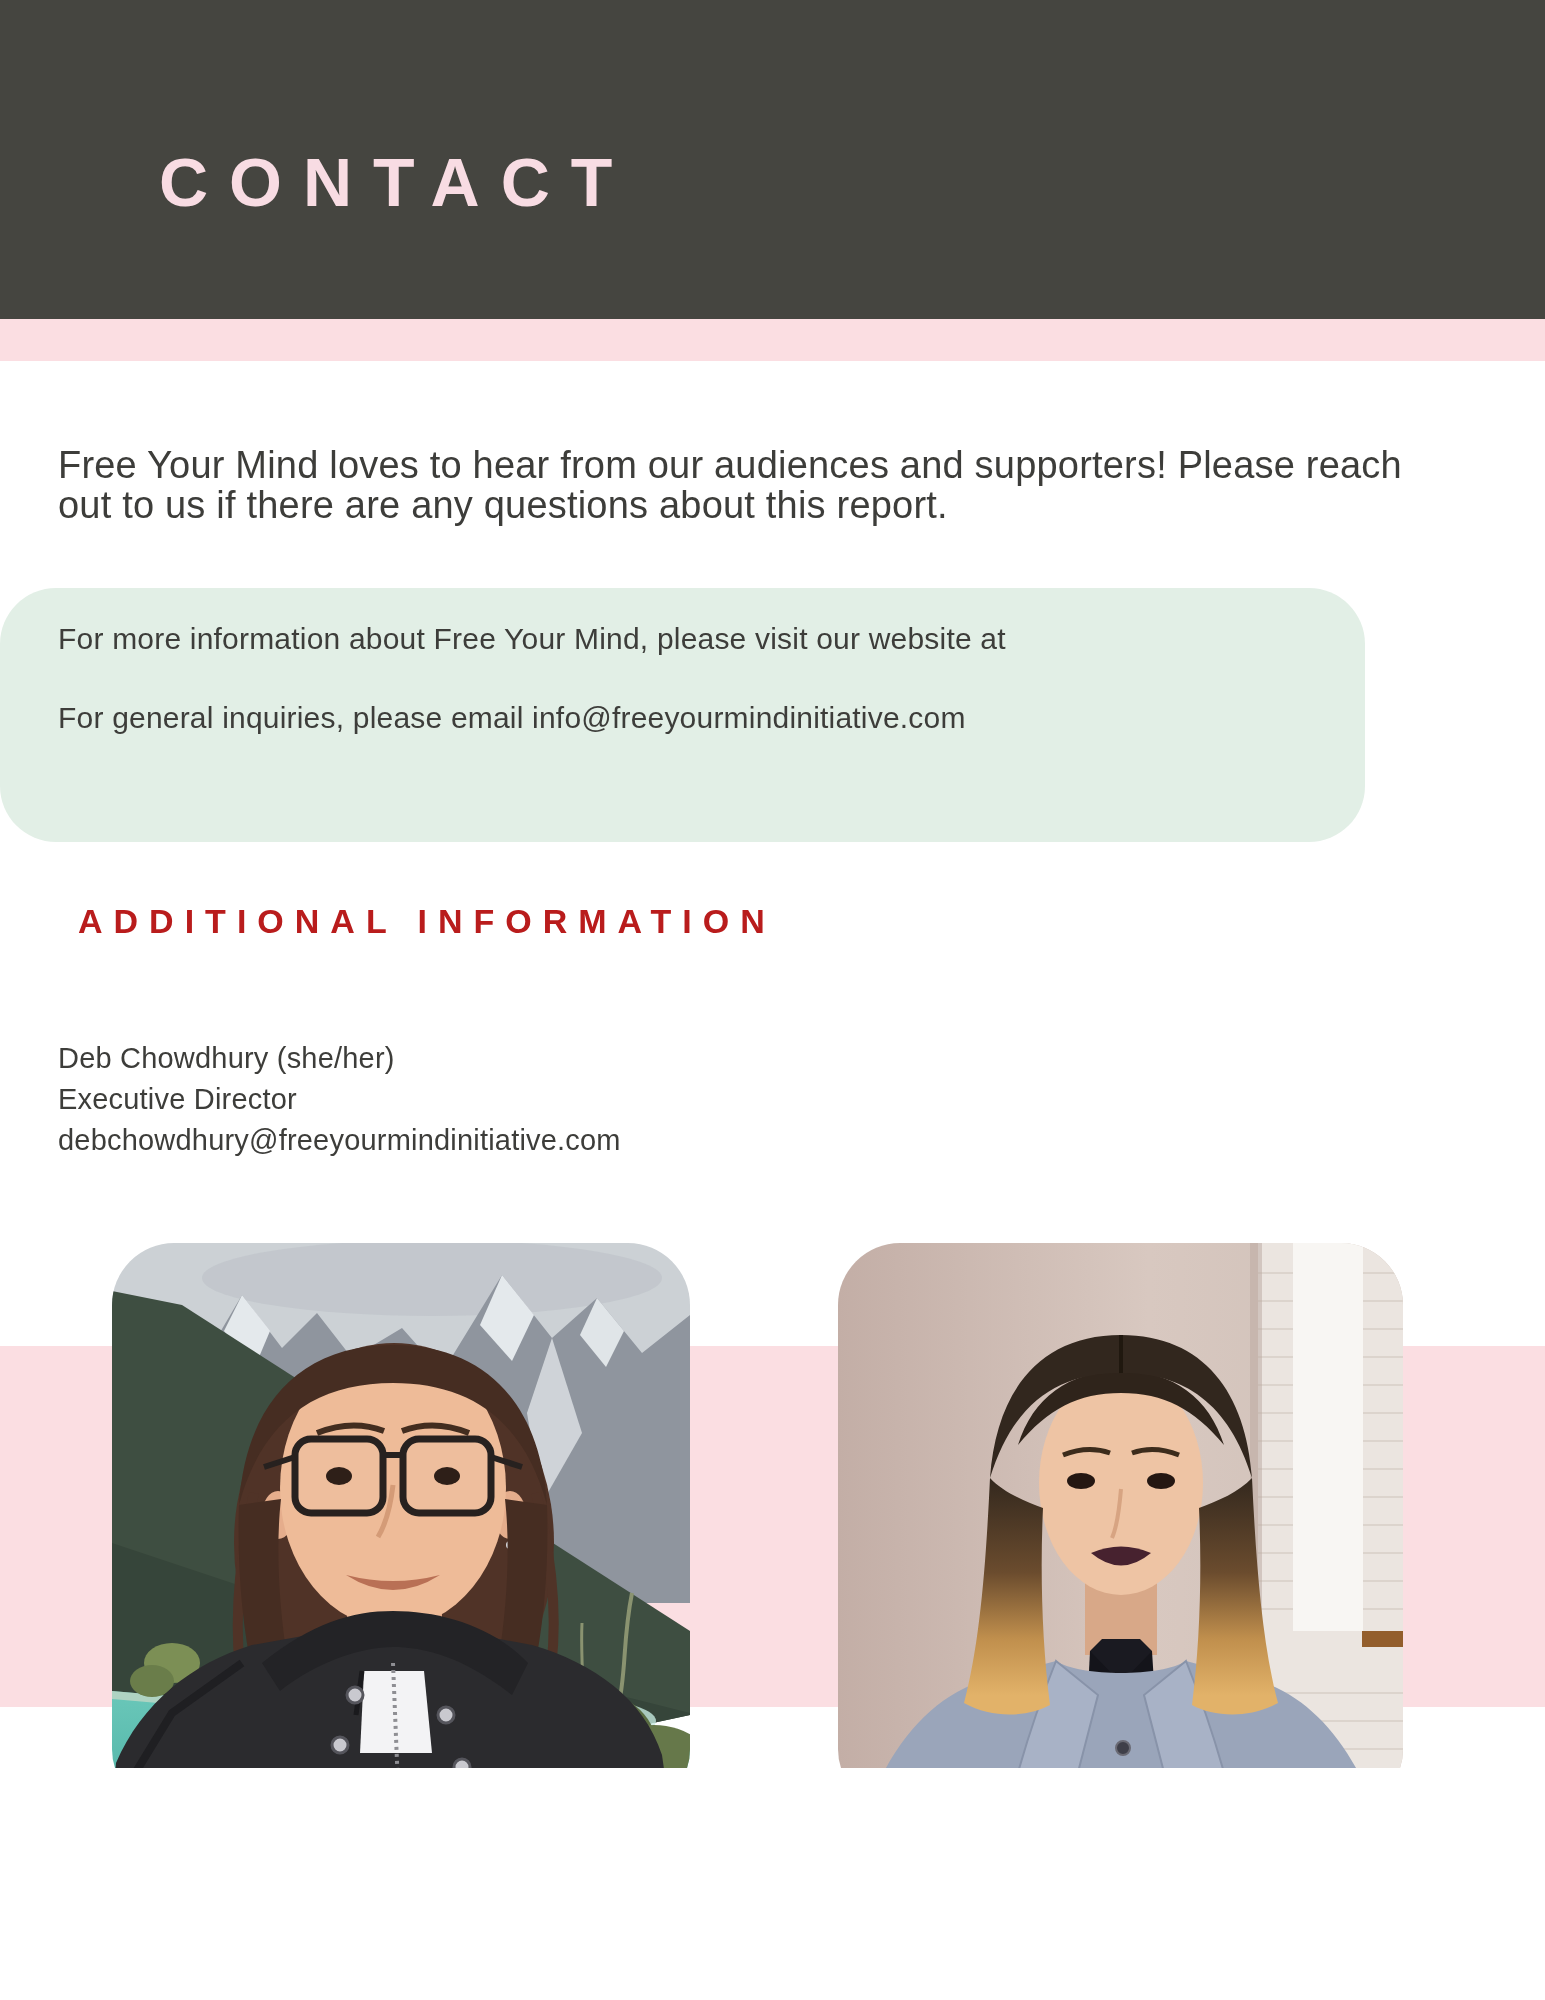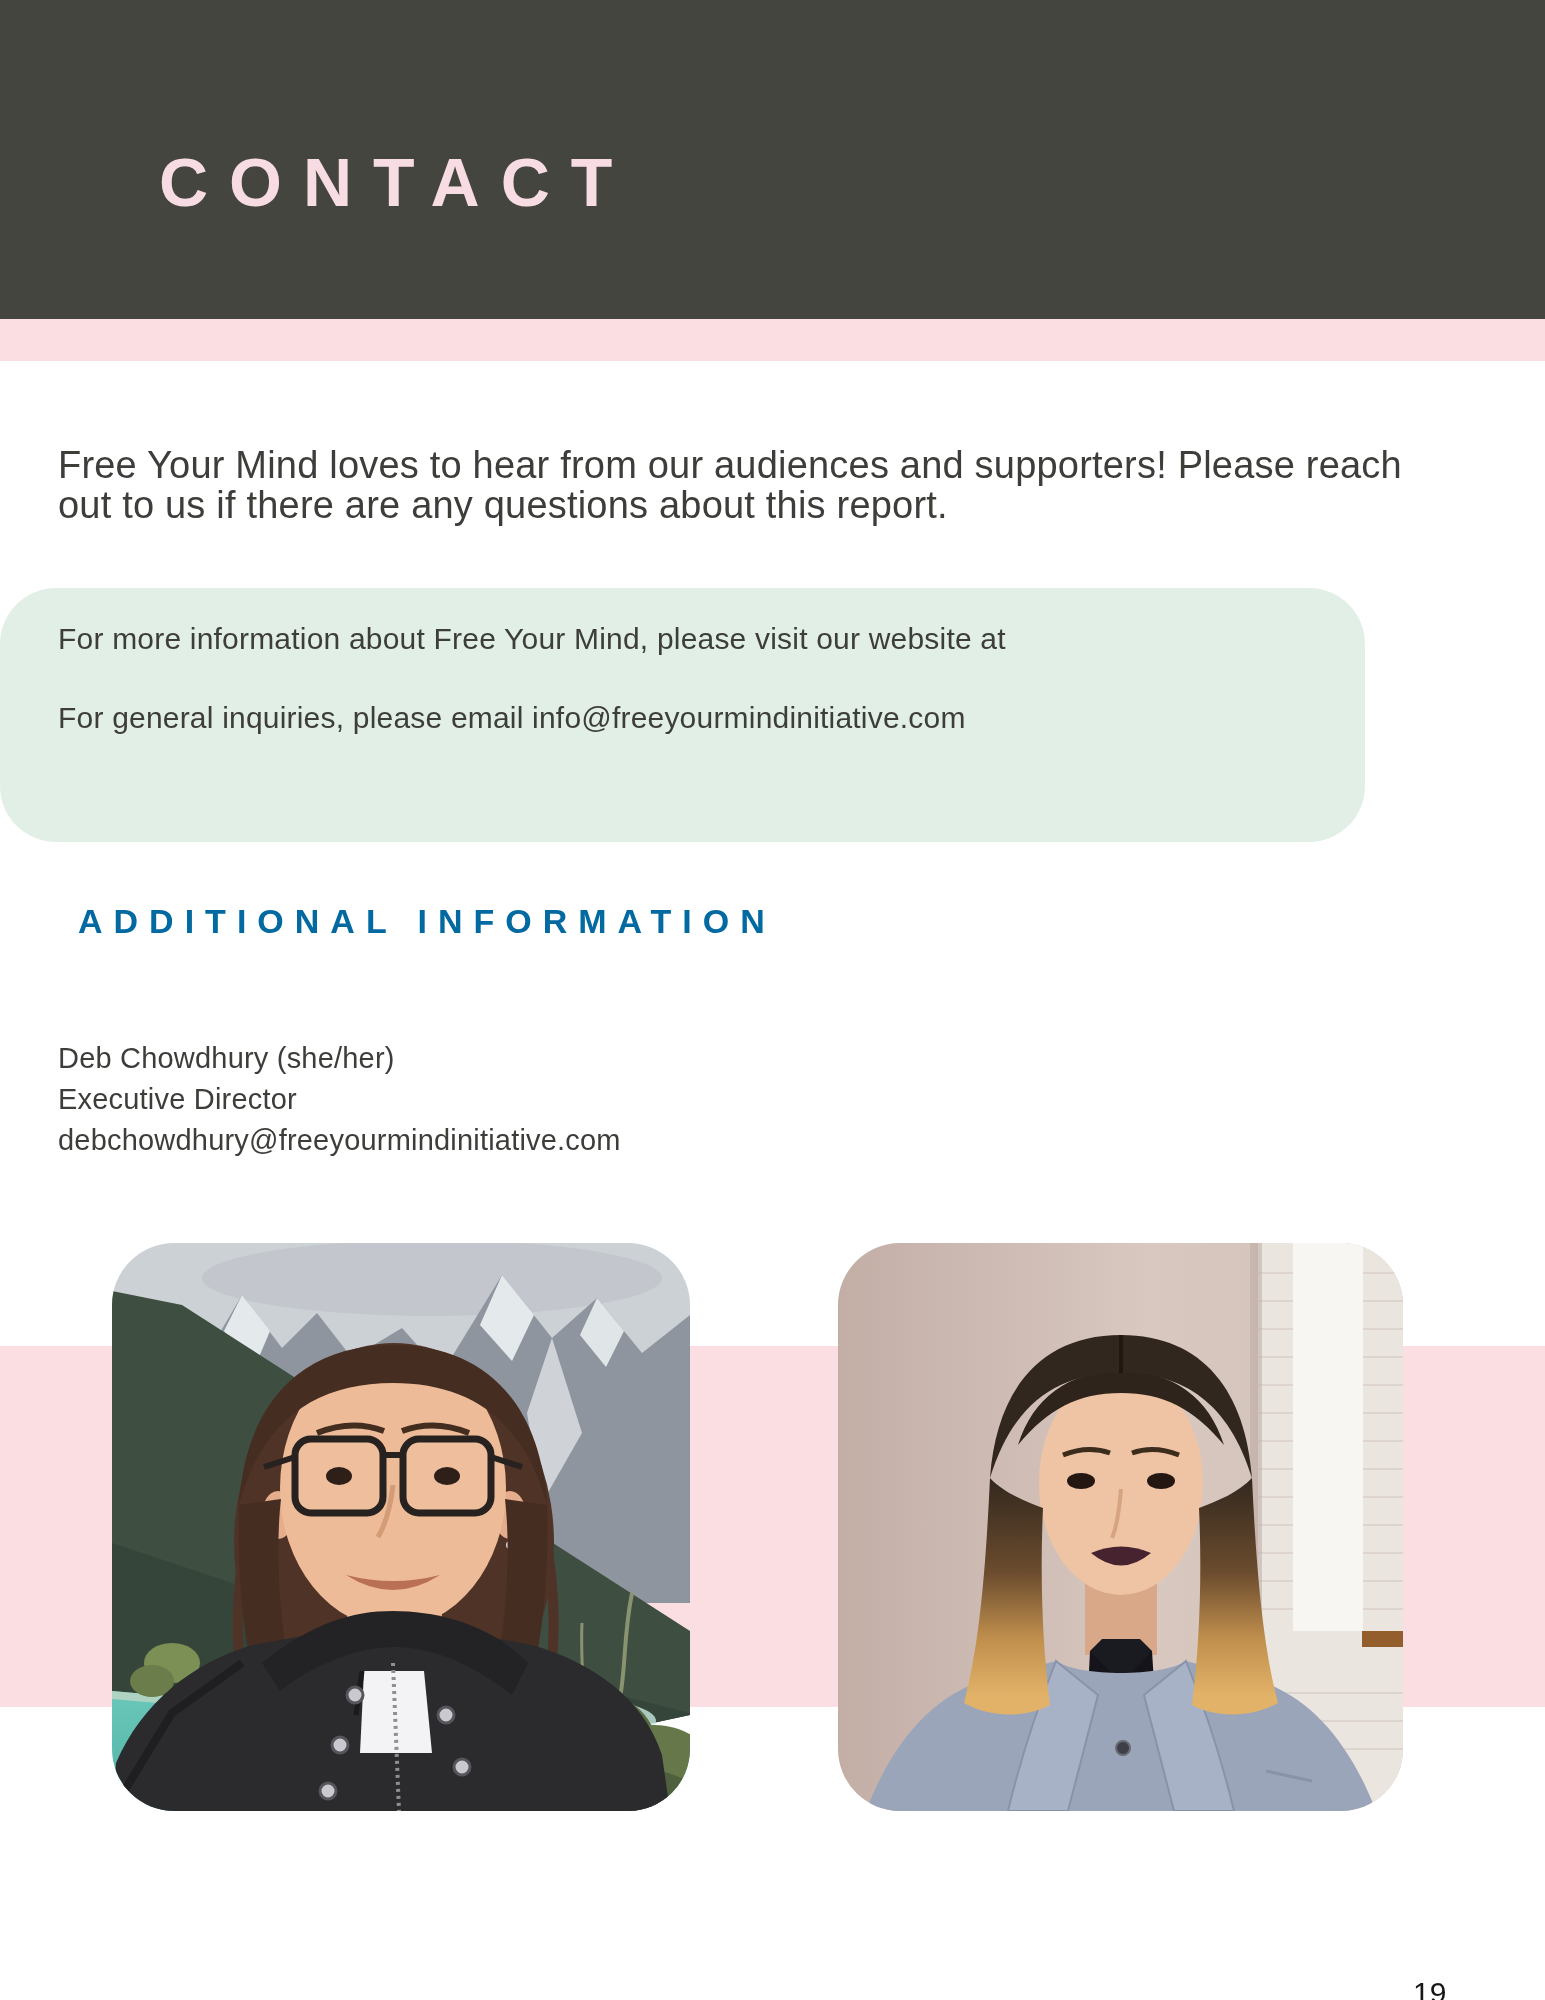--- a/index.html
+++ b/index.html
@@ -1,36 +1,36 @@
 <!DOCTYPE html>
 <html><head>
 <meta charset="utf-8">
 <style>
   html,body{margin:0;padding:0;background:#ffffff;}
   .page{
-    position:relative;width:1545px;height:2000px;background:#ffffff;
+    position:relative;width:1545px;height:1768px;background:#ffffff;
     font-family:"Liberation Sans",sans-serif;color:#3d3d3a;overflow:hidden;
   }
   .dark-band{position:absolute;left:0;top:0;width:100%;height:319px;background:#454540;}
   .page-title{
     position:absolute;left:159px;top:148px;margin:0;
     font-size:68px;font-weight:800;letter-spacing:21px;color:#f8dce3;line-height:1;
   }
   .pink-strip{position:absolute;left:0;top:319px;width:100%;height:42px;background:#fbdee2;}
   .intro{position:absolute;left:58px;top:445px;font-size:38px;line-height:40px;letter-spacing:.2px;}
   .line{white-space:nowrap;}
   .info-box{
     position:absolute;left:0;top:588px;width:1365px;height:254px;
     background:#e2efe6;border-radius:56px;box-sizing:border-box;
     padding:30px 20px 0 58px;font-size:30px;line-height:42px;letter-spacing:.2px;
   }
   .info-box .para2{margin-top:37px;}
   .gold-heading{
     position:absolute;left:78px;top:901px;margin:0;
-    font-size:34px;font-weight:700;letter-spacing:11px;color:#0369a1;line-height:1.2;
+    font-size:34px;font-weight:700;letter-spacing:11px;color:#b91c1c;line-height:1.2;
   }
   .contact-col{position:absolute;top:1038px;font-size:29px;line-height:41px;letter-spacing:.2px;}
   .col-left{left:58px;}
   .col-right{left:790px;}
   .photo-band{position:absolute;left:0;top:1346px;width:100%;height:361px;background:#fbdee2;}
   .photo{position:absolute;top:1243px;width:578px;height:568px;border-radius:62px;overflow:hidden;}
   .photo-left{left:112px;}
   .photo-right{left:838px;width:565px;}
   .photo svg{display:block;width:100%;height:100%;}
   .page-number{position:absolute;left:1413px;top:1976px;font-size:30px;font-weight:400;color:#161616;}

